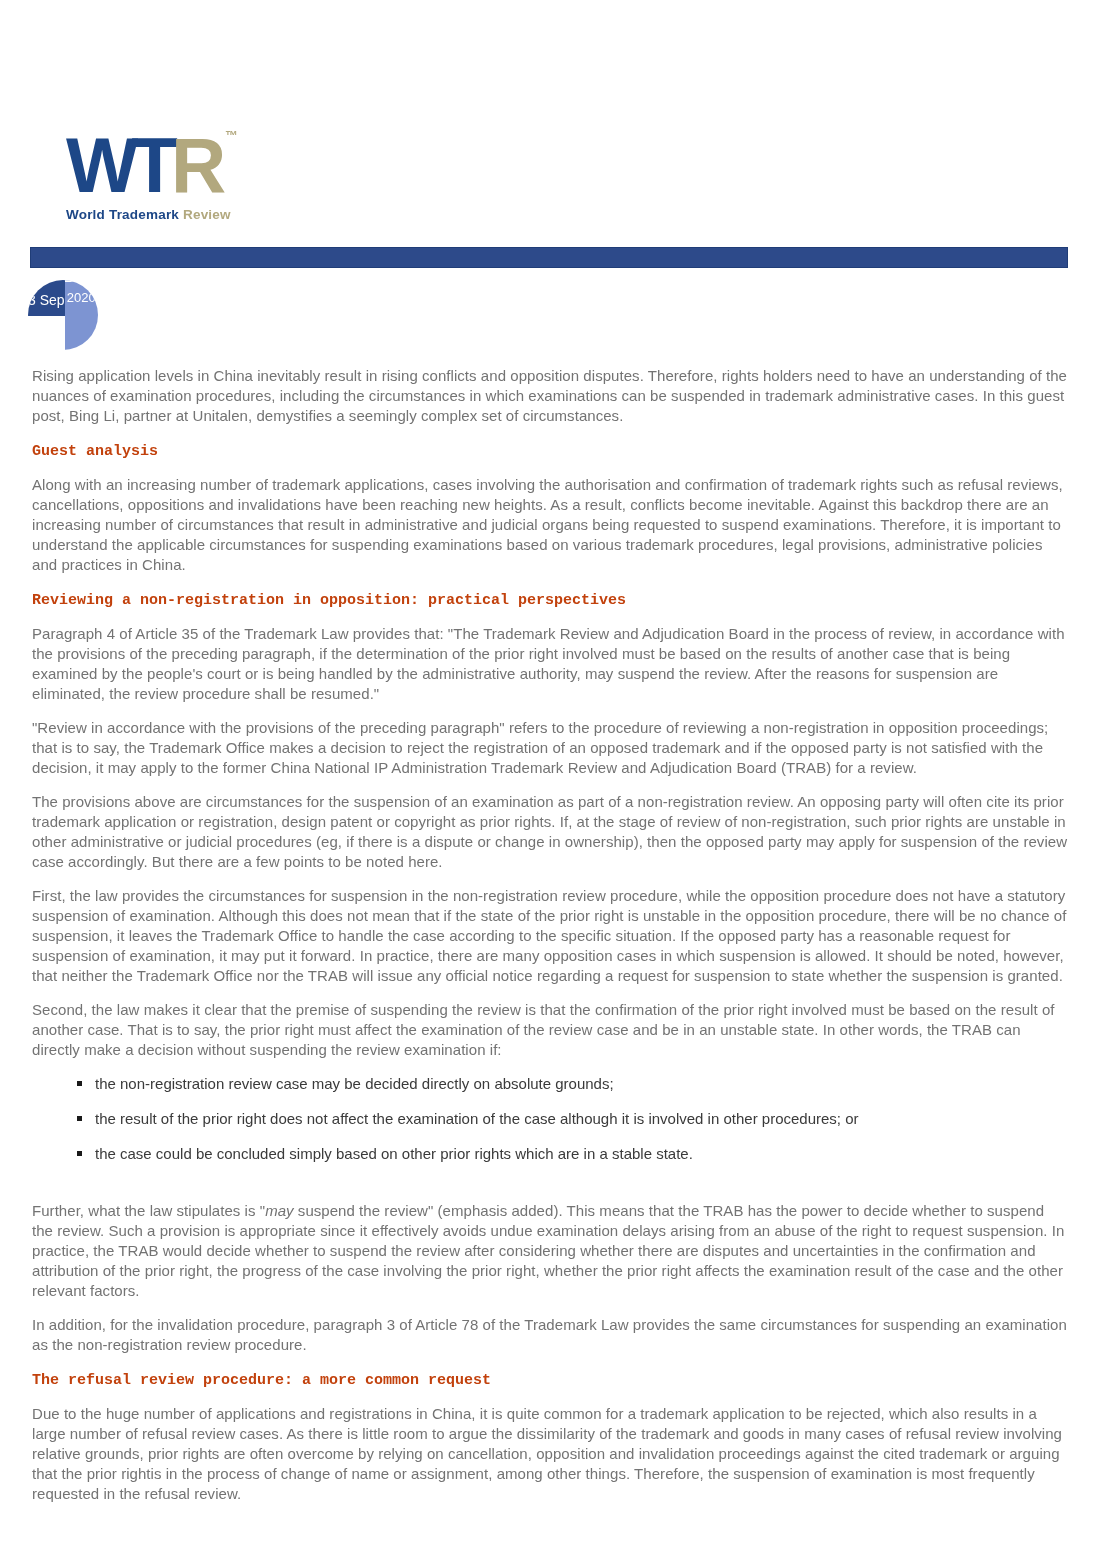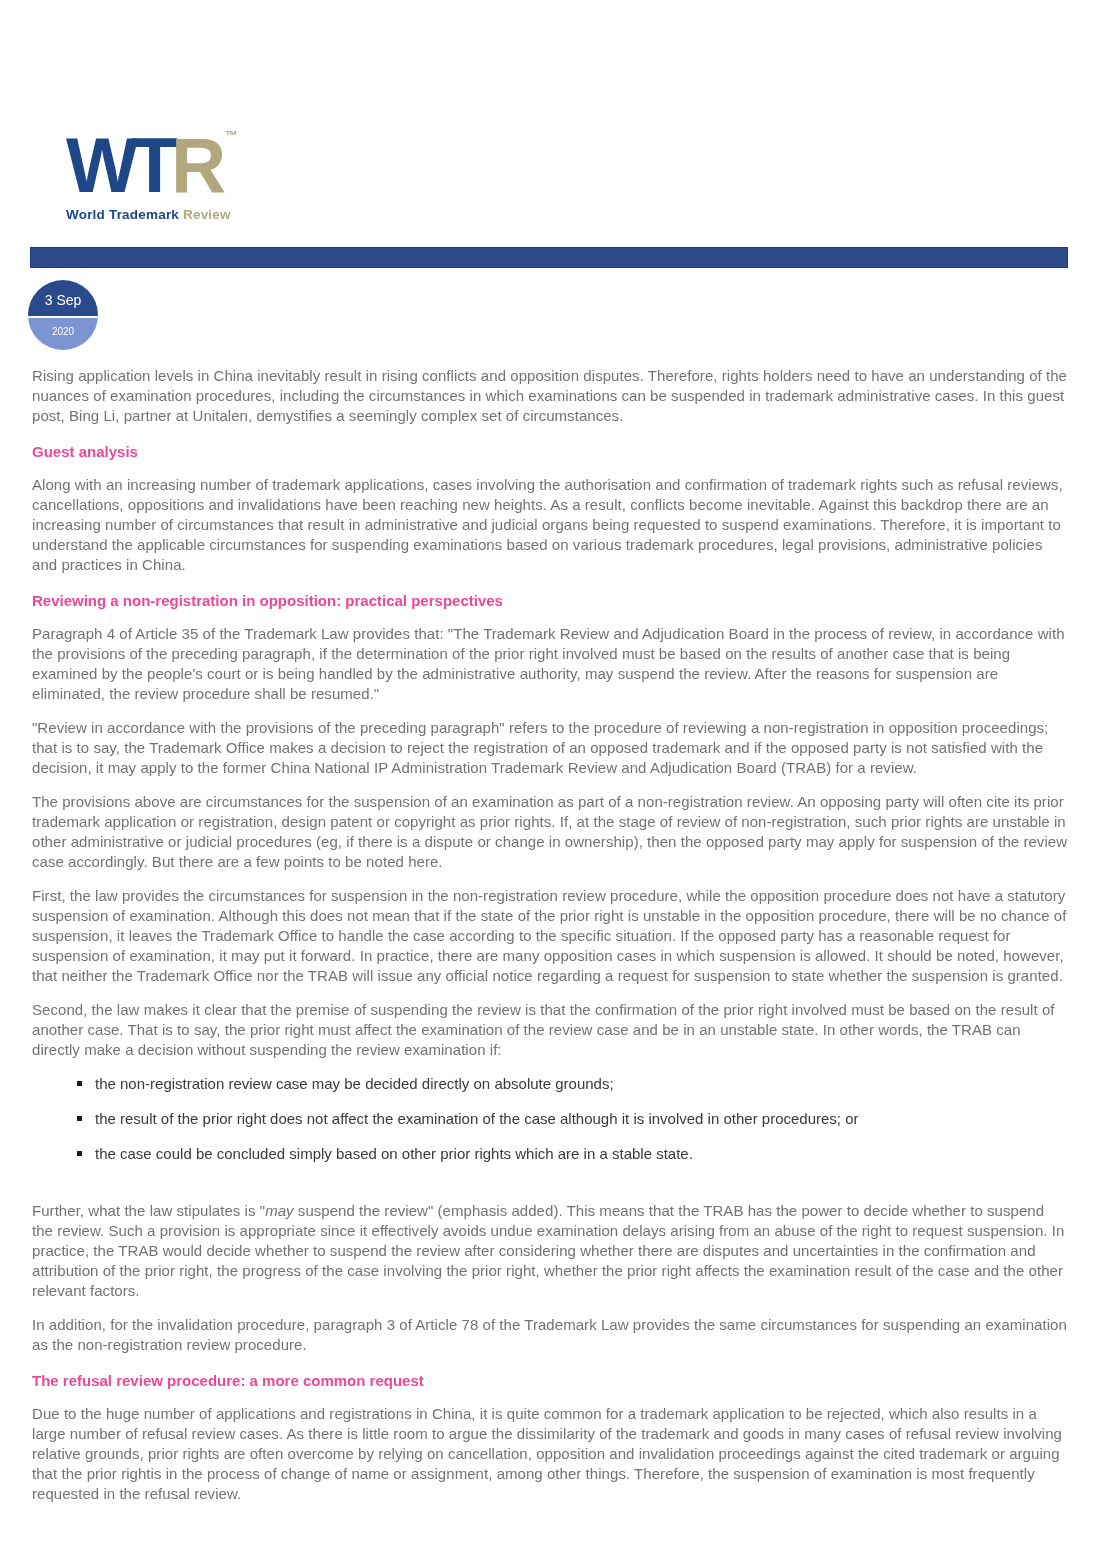--- a/index.html
+++ b/index.html
@@ -66,41 +66,41 @@
   
   .date-badge {
     position: absolute;
     left: 28px;
     top: 280px;
     width: 70px;
     height: 70px;
     border-radius: 50%;
     overflow: hidden;
     display: flex;
-    flex-direction: column;
+    flex-direction: row;
     color: #ffffff;
     text-align: center;
   }
   .date-top {
     height: 36px;
     background: #2b4a8b;
     display: flex;
     align-items: center;
     justify-content: center;
     font-size: 14px;
     padding-top: 4px;
   }
   .date-bottom {
     flex: 1;
     background: #7d94d2;
     border-top: 2px solid #ffffff;
     display: flex;
     align-items: flex-start;
     justify-content: center;
-    font-size: 10px;
+    font-size: 13px;
     padding-top: 8px;
   }
   .article-title {
     position: absolute;
     left: 112px;
     top: 277px;
     width: 905px;
     font-size: 29px;
     line-height: 37px;
     font-weight: 400;
@@ -119,22 +119,23 @@
     font-size: 15px;
     line-height: 20px;
     letter-spacing: 0.05px;
     margin-bottom: 14px;
     color: #737373;
   }
   .content h3 {
     font-size: 15px;
     line-height: 20px;
     font-weight: 700;
-    color: #ec4899;
+    color: #c2410c;
     margin: 16px 0 13px 0;
+    font-family: Liberation Mono, monospace;
   }
   .content em { font-style: italic; }
 
   ul.bullets {
     list-style: none;
     margin: 4px 0 37px 0;
     padding-left: 45px;
   }
   ul.bullets li {
     position: relative;

